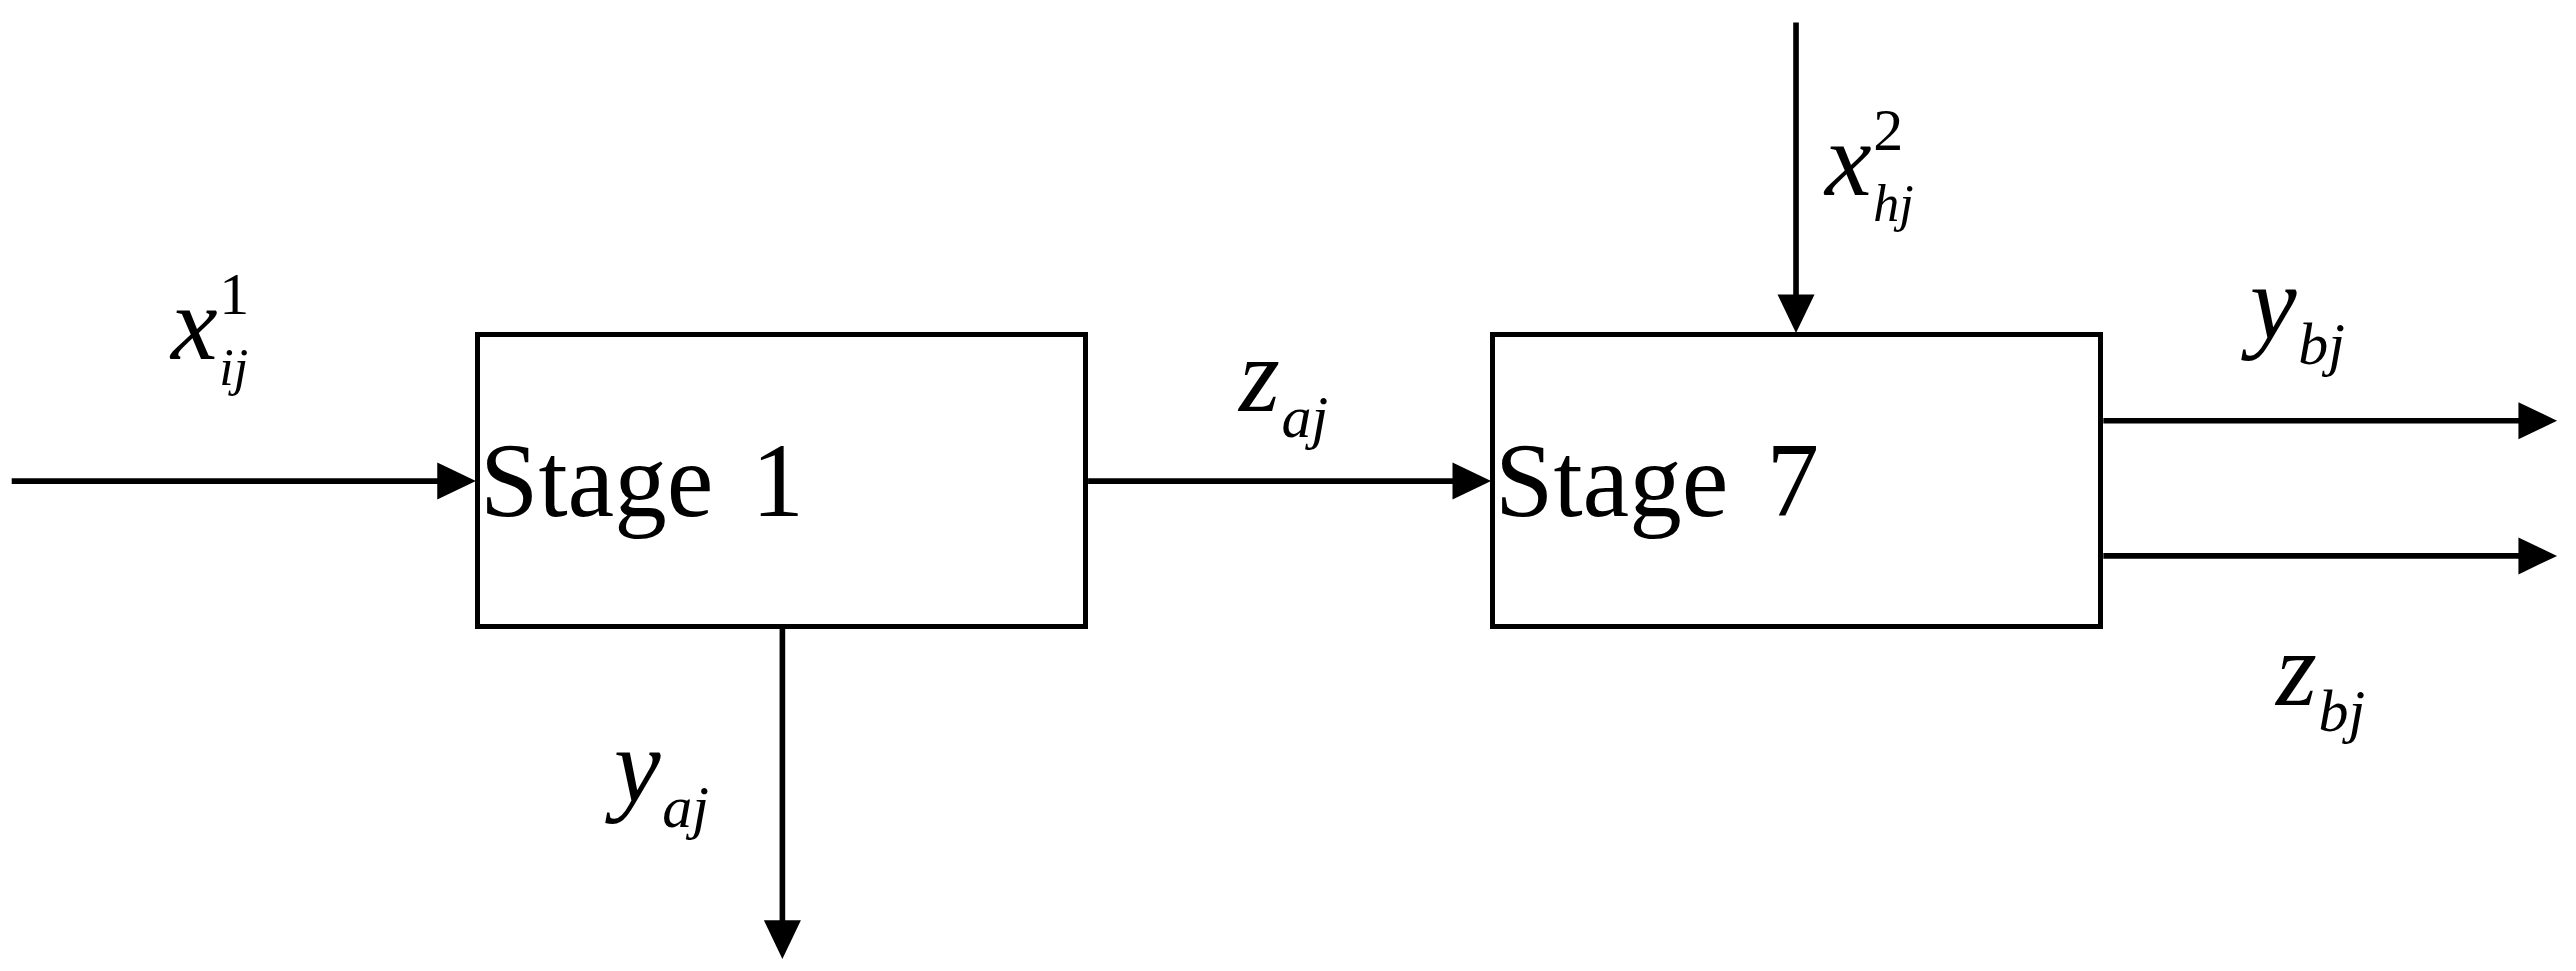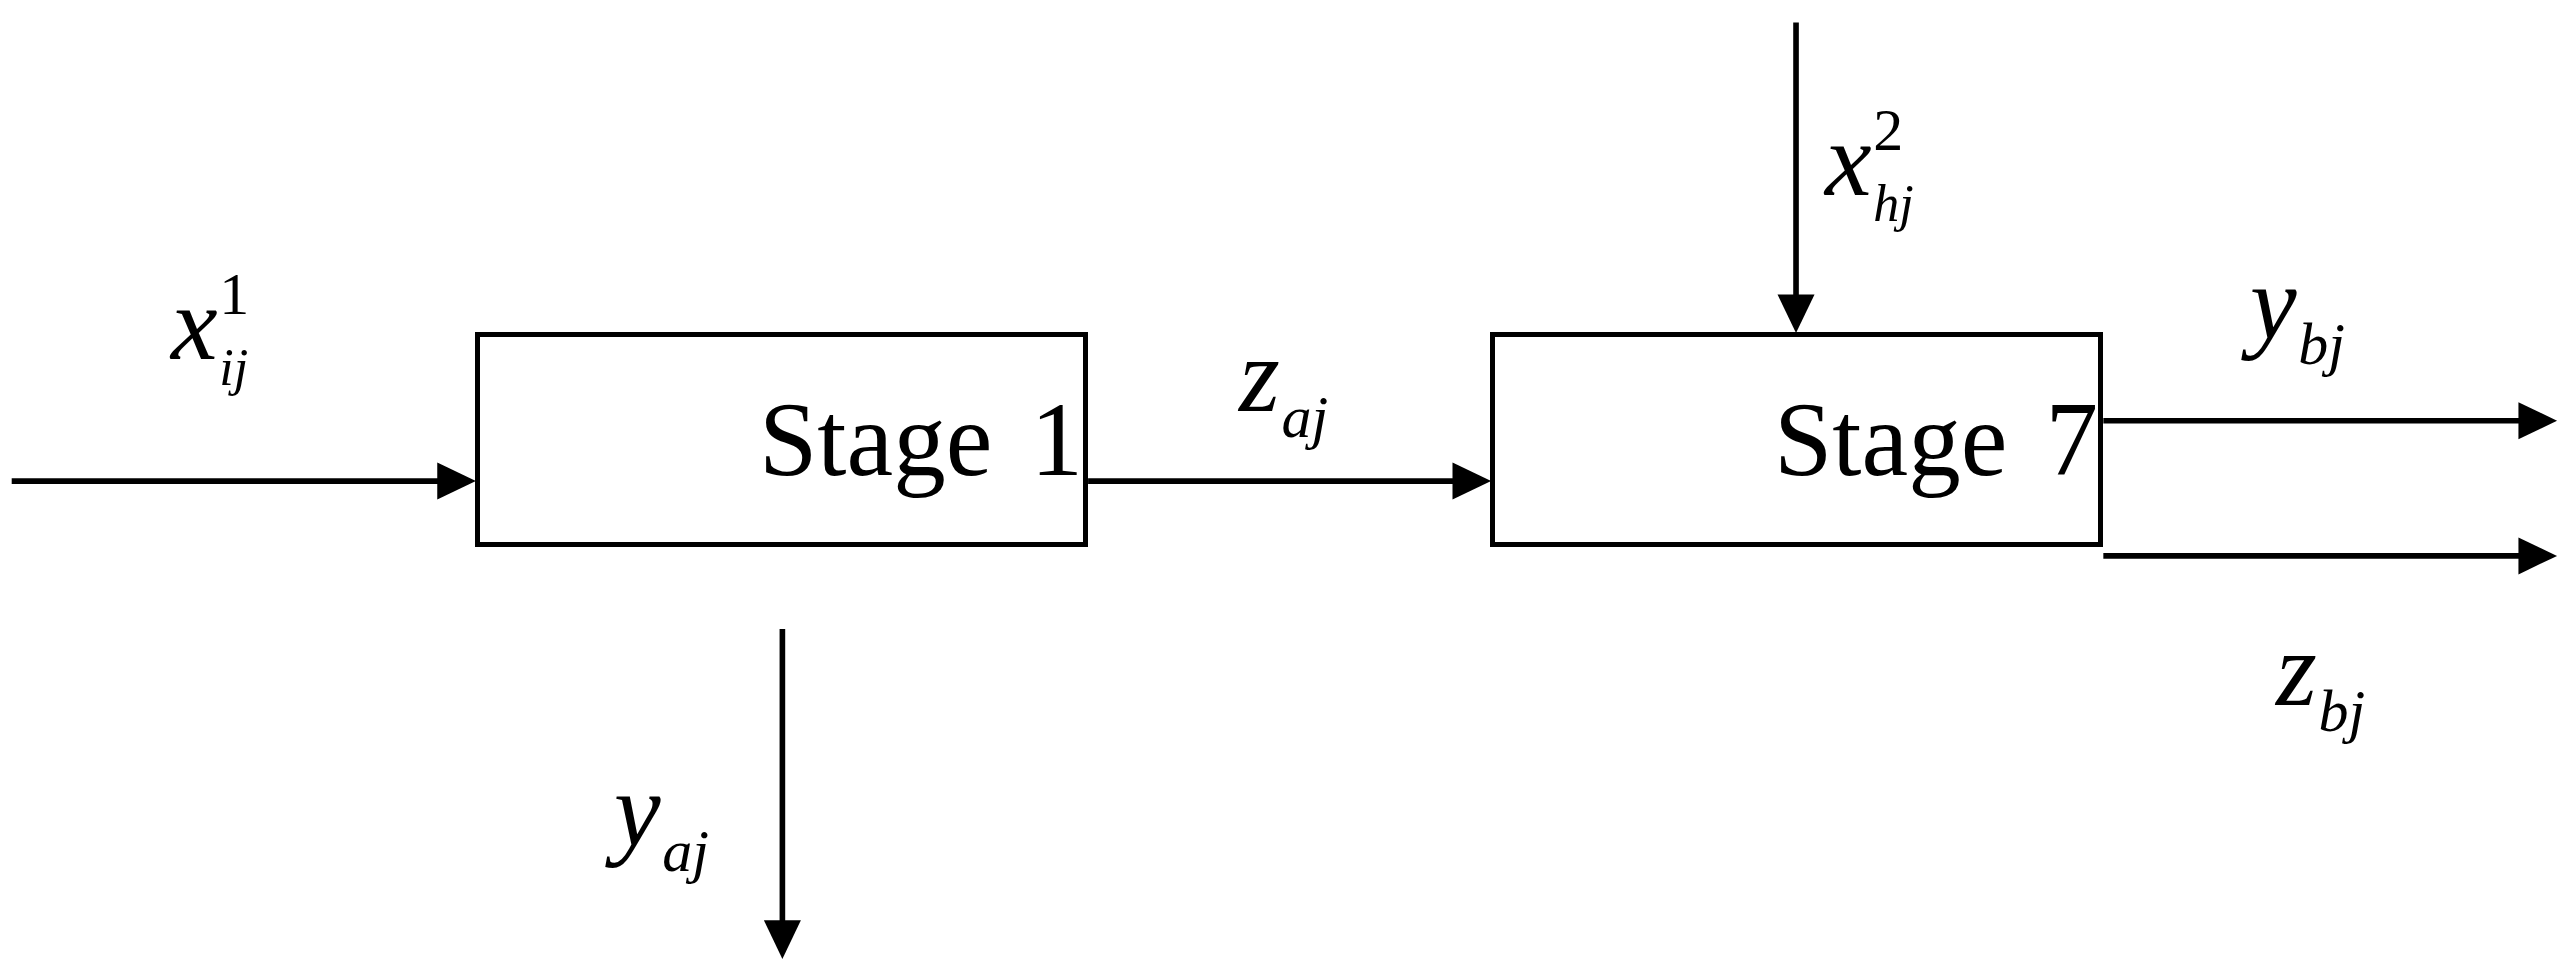--- a/index.html
+++ b/index.html
@@ -19,26 +19,26 @@
   svg.arrows {
     position: absolute;
     left: 0;
     top: 0;
     z-index: 0;
   }
   .stage-box {
     position: absolute;
     box-sizing: border-box;
     width: 613px;
-    height: 215px;
+    height: 297px;
     border: 5.6px solid #000000;
     background: #ffffff;
     display: flex;
     align-items: center;
-    justify-content: flex-end;
+    justify-content: flex-start;
     z-index: 1;
   }
   .stage-box .stage-label {
     font-size: 105px;
     line-height: 105px;
     word-spacing: 12px;
     white-space: nowrap;
   }
   #stage1-box { left: 475px; top: 332px; }
   #stage2-box { left: 1490px; top: 332px; }
@@ -76,21 +76,21 @@
   
   .msubonly {
     font-size: 60px;
     font-style: italic;
     vertical-align: -26px;
     margin-left: 1.6px;
   }
   #label-stage1-input     { left: 171px;  top: 231px; }
   #label-intermediate     { left: 1239px; top: 323px; }
   #label-stage2-side-input{ left: 1825px; top: 67px;  }
-  #label-stage1-side-output{ left: 614px; top: 757px; }
+  #label-stage1-side-output{ left: 614px; top: 713px; }
   #label-output-top       { left: 2250px; top: 250px; }
   #label-output-bottom    { left: 2276px; top: 617px; }
 </style>
 </head>
 <body>
 
 <div class="canvas">
 
   <svg class="arrows" width="2576" height="971" viewBox="0 0 3201 1207">
 

